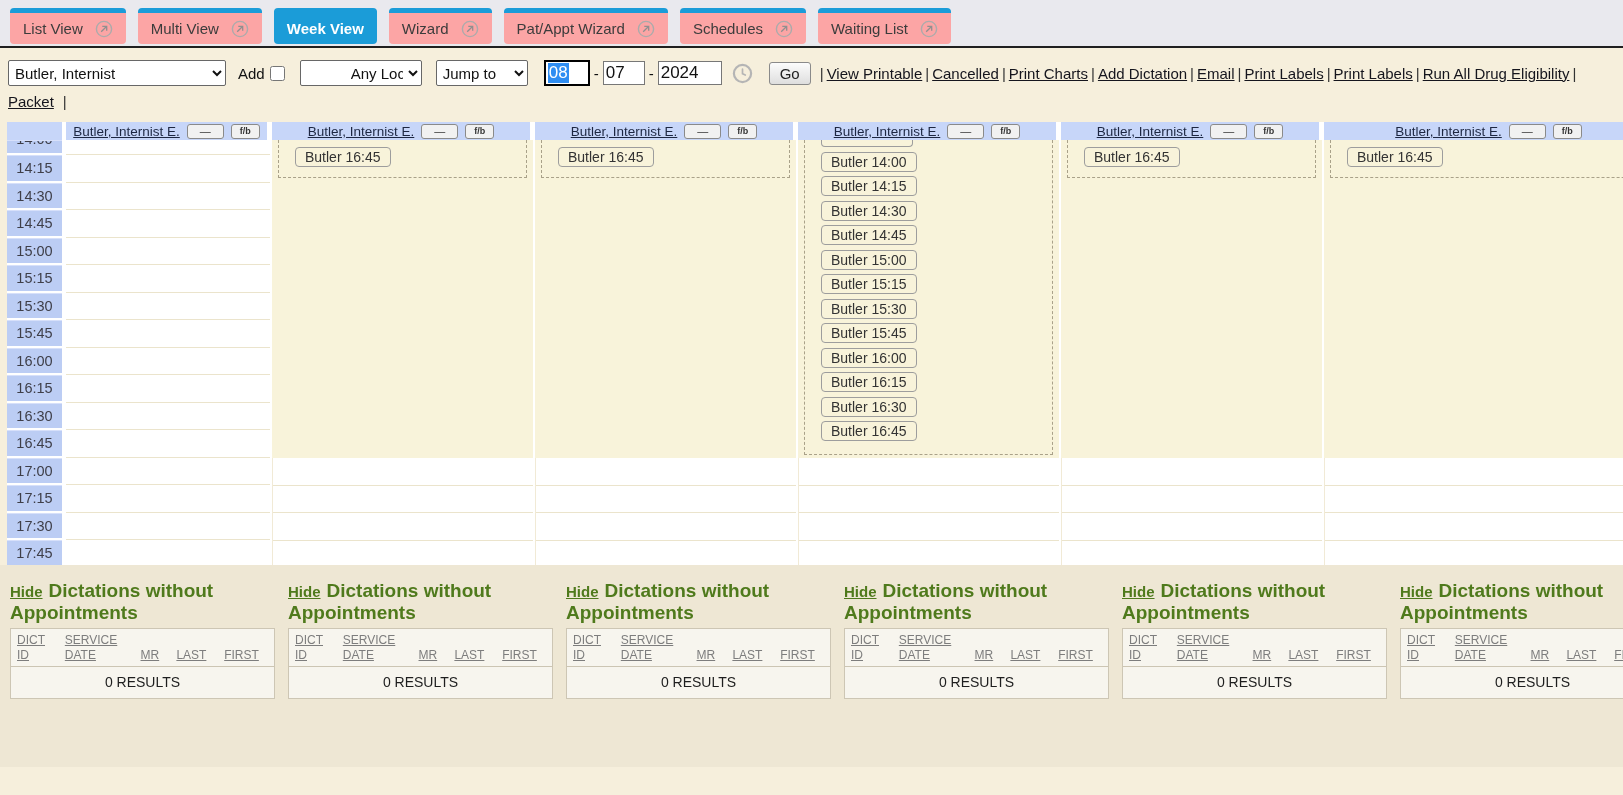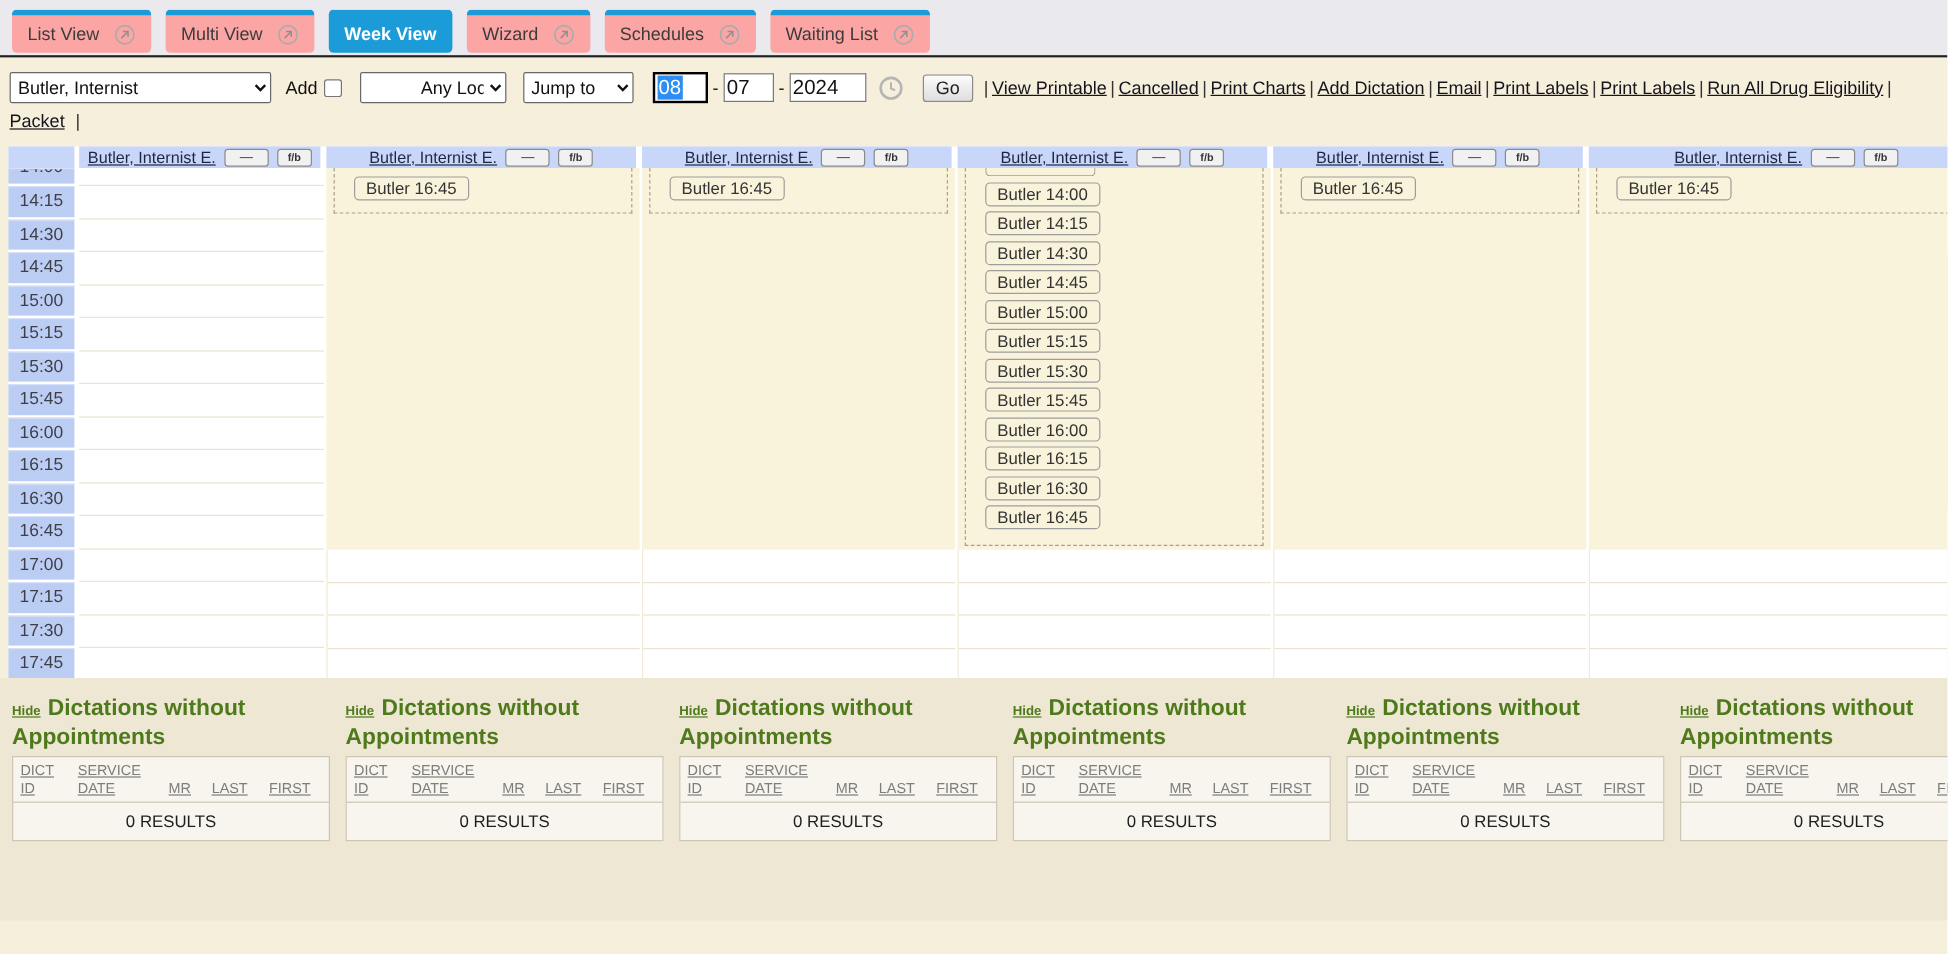--- a/index.html
+++ b/index.html
@@ -68,21 +68,21 @@
   
   .totalrow{height:28px;background:#fbf8ed;position:relative;display:flex;align-items:center;border-top:1px solid #e8e0c7;}
   .total-label{color:#567a1e;font-size:17px;margin-left:8px;}
   .appt-summary{position:absolute;left:903px;color:#567a1e;font-size:16.5px;}
 
   
   .footer{background:#eee7d4;height:202px;padding:15px 0 0 10px;box-sizing:border-box;}
   .panels{display:flex;gap:13px;width:1700px;}
   .panel{width:265px;flex:0 0 265px;}
   .phead{color:#4f7a1c;font-weight:bold;font-size:19px;line-height:21px;}
-  .hide-link{font-size:11px;text-decoration:underline;margin-right:6px;font-weight:bold;color:#4f7a1c;cursor:pointer;}
+  .hide-link{font-size:15px;text-decoration:underline;margin-right:6px;font-weight:bold;color:#4f7a1c;cursor:pointer;}
   .ptable{margin-top:5px;background:#f7f5ee;border:1px solid #cdc6b4;}
   .pheadrow{display:flex;align-items:flex-end;padding:4px 6px 3px 6px;}
   .pcol{font-size:12px;color:#7d7d7d;text-decoration:underline;line-height:15px;cursor:pointer;}
   .pc0{width:48px;}.pc1{width:76px;}.pc2{width:36px;}.pc3{width:48px;}.pc4{width:44px;}
   .presults{border-top:1px solid #ccc5b3;text-align:center;padding:7px 0 8px;font-size:14px;color:#1e1e1e;}
 </style>
 </head>
 <body>
 
 <div class="screen">
@@ -104,20 +104,29 @@
             <circle cx="9" cy="9" r="7.6" fill="none" stroke="#ababab" stroke-width="1.4"></circle>
             <path d="M6.2 11.8 L11.5 6.5 M7.3 6.3 L11.7 6.3 L11.7 10.7" fill="none" stroke="#909090" stroke-width="1.3"></path>
           </svg>
         </span>
       </div>
       <div class="tab active">
         <span class="tab-label">Week View</span>
       </div>
       <div class="tab">
         <span class="tab-label">Wizard</span>
+        <span class="tab-popout">
+          <svg width="18" height="18" viewBox="0 0 18 18">
+            <circle cx="9" cy="9" r="7.6" fill="none" stroke="#ababab" stroke-width="1.4"></circle>
+            <path d="M6.2 11.8 L11.5 6.5 M7.3 6.3 L11.7 6.3 L11.7 10.7" fill="none" stroke="#909090" stroke-width="1.3"></path>
+          </svg>
+        </span>
+      </div>
+      <div class="tab">
+        <span class="tab-label">Pat/Appt Wizard</span>
         <span class="tab-popout">
           <svg width="18" height="18" viewBox="0 0 18 18">
             <circle cx="9" cy="9" r="7.6" fill="none" stroke="#ababab" stroke-width="1.4"></circle>
             <path d="M6.2 11.8 L11.5 6.5 M7.3 6.3 L11.7 6.3 L11.7 10.7" fill="none" stroke="#909090" stroke-width="1.3"></path>
           </svg>
         </span>
       </div>
       <div class="tab">
         <span class="tab-label">Schedules</span>
         <span class="tab-popout">

